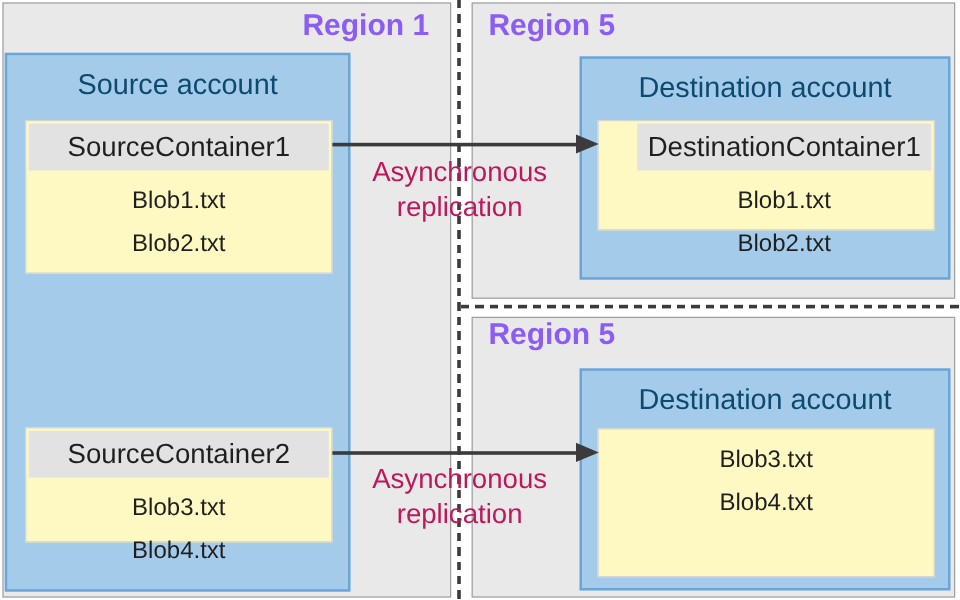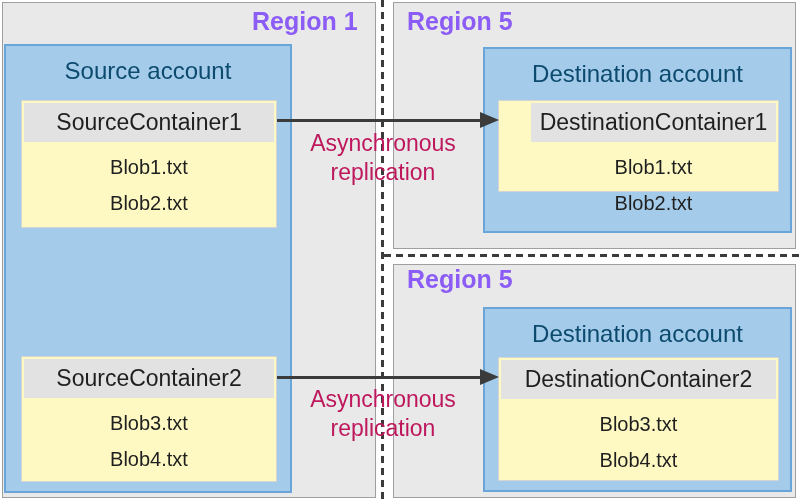--- a/index.html
+++ b/index.html
@@ -136,21 +136,21 @@
   </div>
 
   <div class="container-box" style="left:21px; top:100px; width:256px; height:128px;">
     <div class="container-header">SourceContainer1</div>
     <div class="blob-list">
       <div class="blob">Blob1.txt</div>
       <div class="blob">Blob2.txt</div>
     </div>
   </div>
 
-  <div class="container-box" style="left:21px; top:356px; width:256px; height:126px;">
+  <div class="container-box" style="left:21px; top:356px; width:256px; height:96px;">
     <div class="container-header">SourceContainer2</div>
     <div class="blob-list">
       <div class="blob">Blob3.txt</div>
       <div class="blob">Blob4.txt</div>
     </div>
   </div>
 
   <div class="account" style="left:483px; top:47px; width:309px; height:186px;">
     <div class="account-title">Destination account</div>
   </div>
@@ -161,21 +161,20 @@
       <div class="blob">Blob1.txt</div>
       <div class="blob">Blob2.txt</div>
     </div>
   </div>
 
   <div class="account" style="left:483px; top:307px; width:309px; height:185px;">
     <div class="account-title">Destination account</div>
   </div>
 
   <div class="container-box" style="left:498px; top:357px; width:281px; height:124px;">
-    <div class="container-header">DestinationContainer2</div>
     <div class="blob-list">
       <div class="blob">Blob3.txt</div>
       <div class="blob">Blob4.txt</div>
     </div>
   </div>
 
   <div class="arrow-line" style="left:277px; top:119px; width:204px;"></div>
   <div class="arrow-head" style="left:480px; top:112px;"></div>
   <div class="arrow-label" style="left:283px; top:129px;">
     <div>Asynchronous</div>

